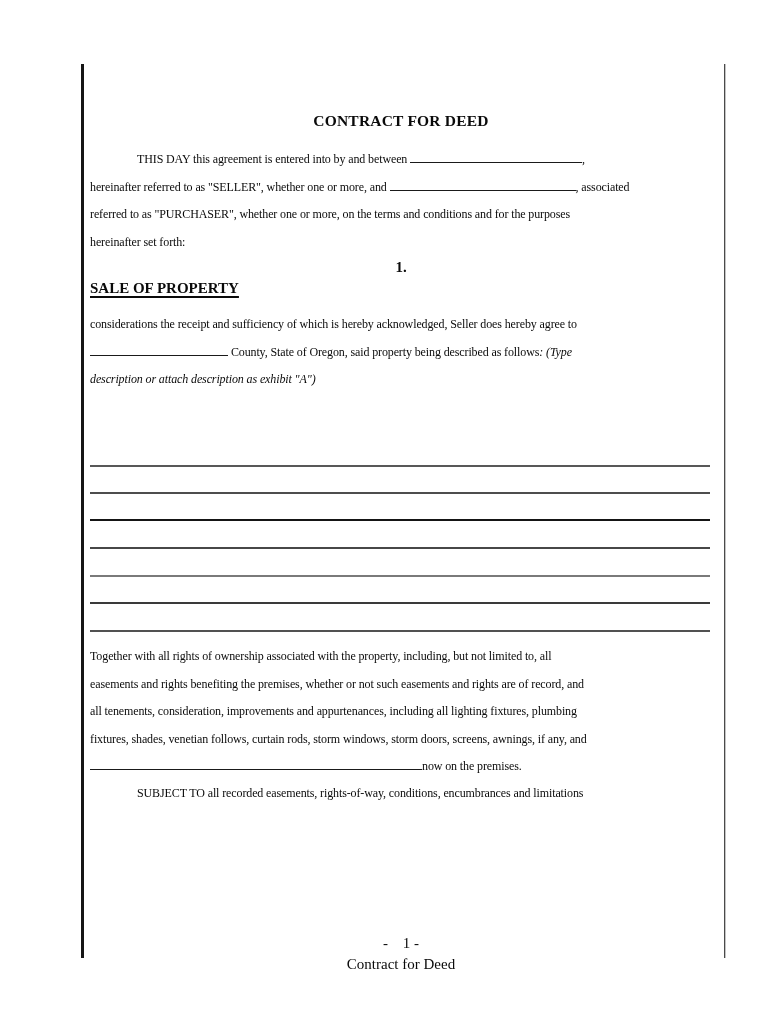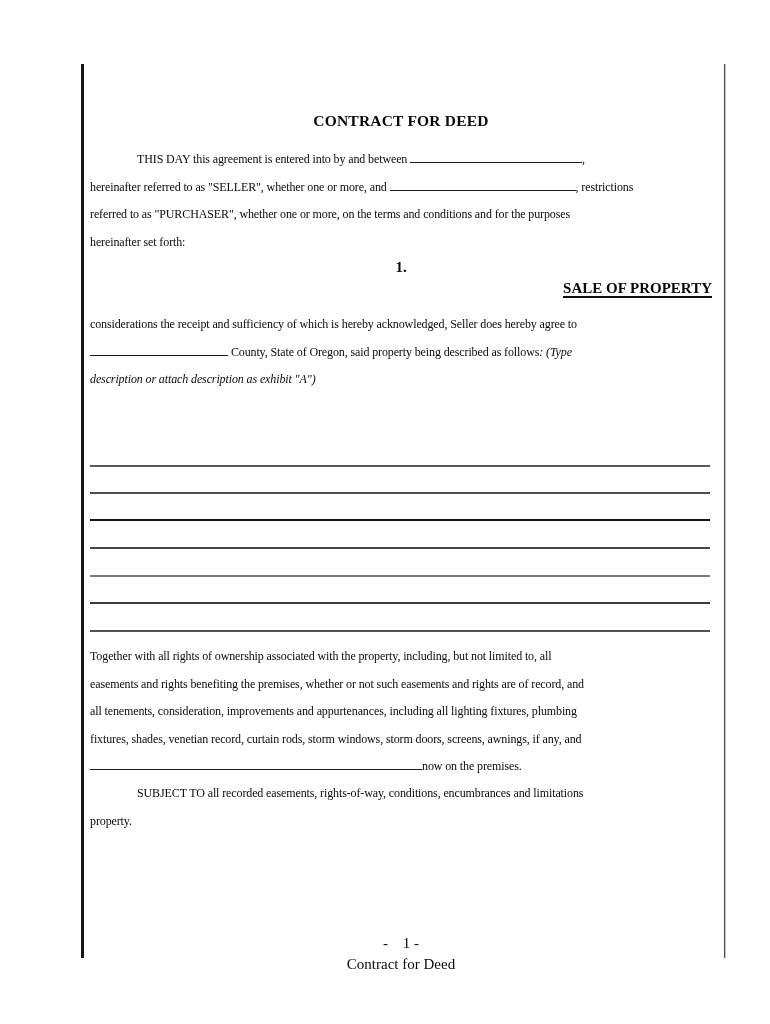--- a/index.html
+++ b/index.html
@@ -31,21 +31,21 @@
   .blank-seller    { width:172px; }
   .blank-purchaser { width:186px; }
   .blank-county    { width:138px; }
   .blank-items     { width:332px; }
   .it { font-style:italic; }
   .sec-num {
     position:absolute; left:90px; top:257px; width:622px; text-align:center;
     font-weight:bold; font-size:15px; line-height:21px;
   }
   .sec-heading {
-    position:absolute; left:90px; top:278px; width:622px; text-align:right;
+    position:absolute; left:90px; top:278px; width:622px; text-align:left;
     font-weight:bold; font-size:15px; line-height:21px;
   }
   .sec-heading .u {
     text-decoration:underline;
     text-decoration-thickness:1.8px; text-underline-offset:3px;
   }
   .rule {
     position:absolute; left:90px; width:620px; height:2px;
   }
   .rule-1 { top:465px; background:#585858; }
@@ -66,21 +66,21 @@
 
 <div class="screen">
 
   <div class="scan-bar-left"></div>
   <div class="scan-bar-right"></div>
 
   <div class="doc-title">CONTRACT FOR DEED</div>
 
   <div class="block" style="top:146px">
     <div class="line"><span class="indent"></span><span>THIS DAY this agreement is entered into by and between </span><span class="blank blank-seller"></span><span>,</span></div>
-    <div class="line"><span>hereinafter referred to as "SELLER", whether one or more, and </span><span class="blank blank-purchaser"></span><span>, restrictions</span></div>
+    <div class="line"><span>hereinafter referred to as "SELLER", whether one or more, and </span><span class="blank blank-purchaser"></span><span>, associated</span></div>
     <div class="line"><span>referred to as "PURCHASER", whether one or more, on the terms and conditions and for the purposes</span></div>
     <div class="line"><span>hereinafter set forth:</span></div>
   </div>
 
   <div class="sec-num">1.</div>
   <div class="sec-heading"><span class="u">SALE OF PROPERTY</span></div>
 
   <div class="block" style="top:311px">
     <div class="line"><span>considerations the receipt and sufficiency of which is hereby acknowledged, Seller does hereby agree to</span></div>
     <div class="line"><span class="blank blank-county"></span><span> County, State of Oregon, said property being described as follows</span><span class="it">: (Type</span></div>
@@ -92,27 +92,26 @@
   <div class="rule rule-3"></div>
   <div class="rule rule-4"></div>
   <div class="rule rule-5"></div>
   <div class="rule rule-6"></div>
   <div class="rule rule-7"></div>
 
   <div class="block" style="top:643px">
     <div class="line"><span>Together with all rights of ownership associated with the property, including, but not limited to, all</span></div>
     <div class="line"><span>easements and rights benefiting the premises, whether or not such easements and rights are of record, and</span></div>
     <div class="line"><span>all tenements, consideration, improvements and appurtenances, including all lighting fixtures, plumbing</span></div>
-    <div class="line"><span>fixtures, shades, venetian record, curtain rods, storm windows, storm doors, screens, awnings, if any, and</span></div>
+    <div class="line"><span>fixtures, shades, venetian follows, curtain rods, storm windows, storm doors, screens, awnings, if any, and</span></div>
     <div class="line"><span class="blank blank-items"></span><span>now on the premises.</span></div>
   </div>
 
   <div class="block" style="top:780px">
     <div class="line"><span class="indent"></span><span>SUBJECT TO all recorded easements, rights-of-way, conditions, encumbrances and limitations</span></div>
-    <div class="line"><span>property.</span></div>
   </div>
 
   <div class="footer">
     <div class="footer-page">-    1 -</div>
     <div>Contract for Deed</div>
   </div>
 
 </div>
 
 </body></html>

